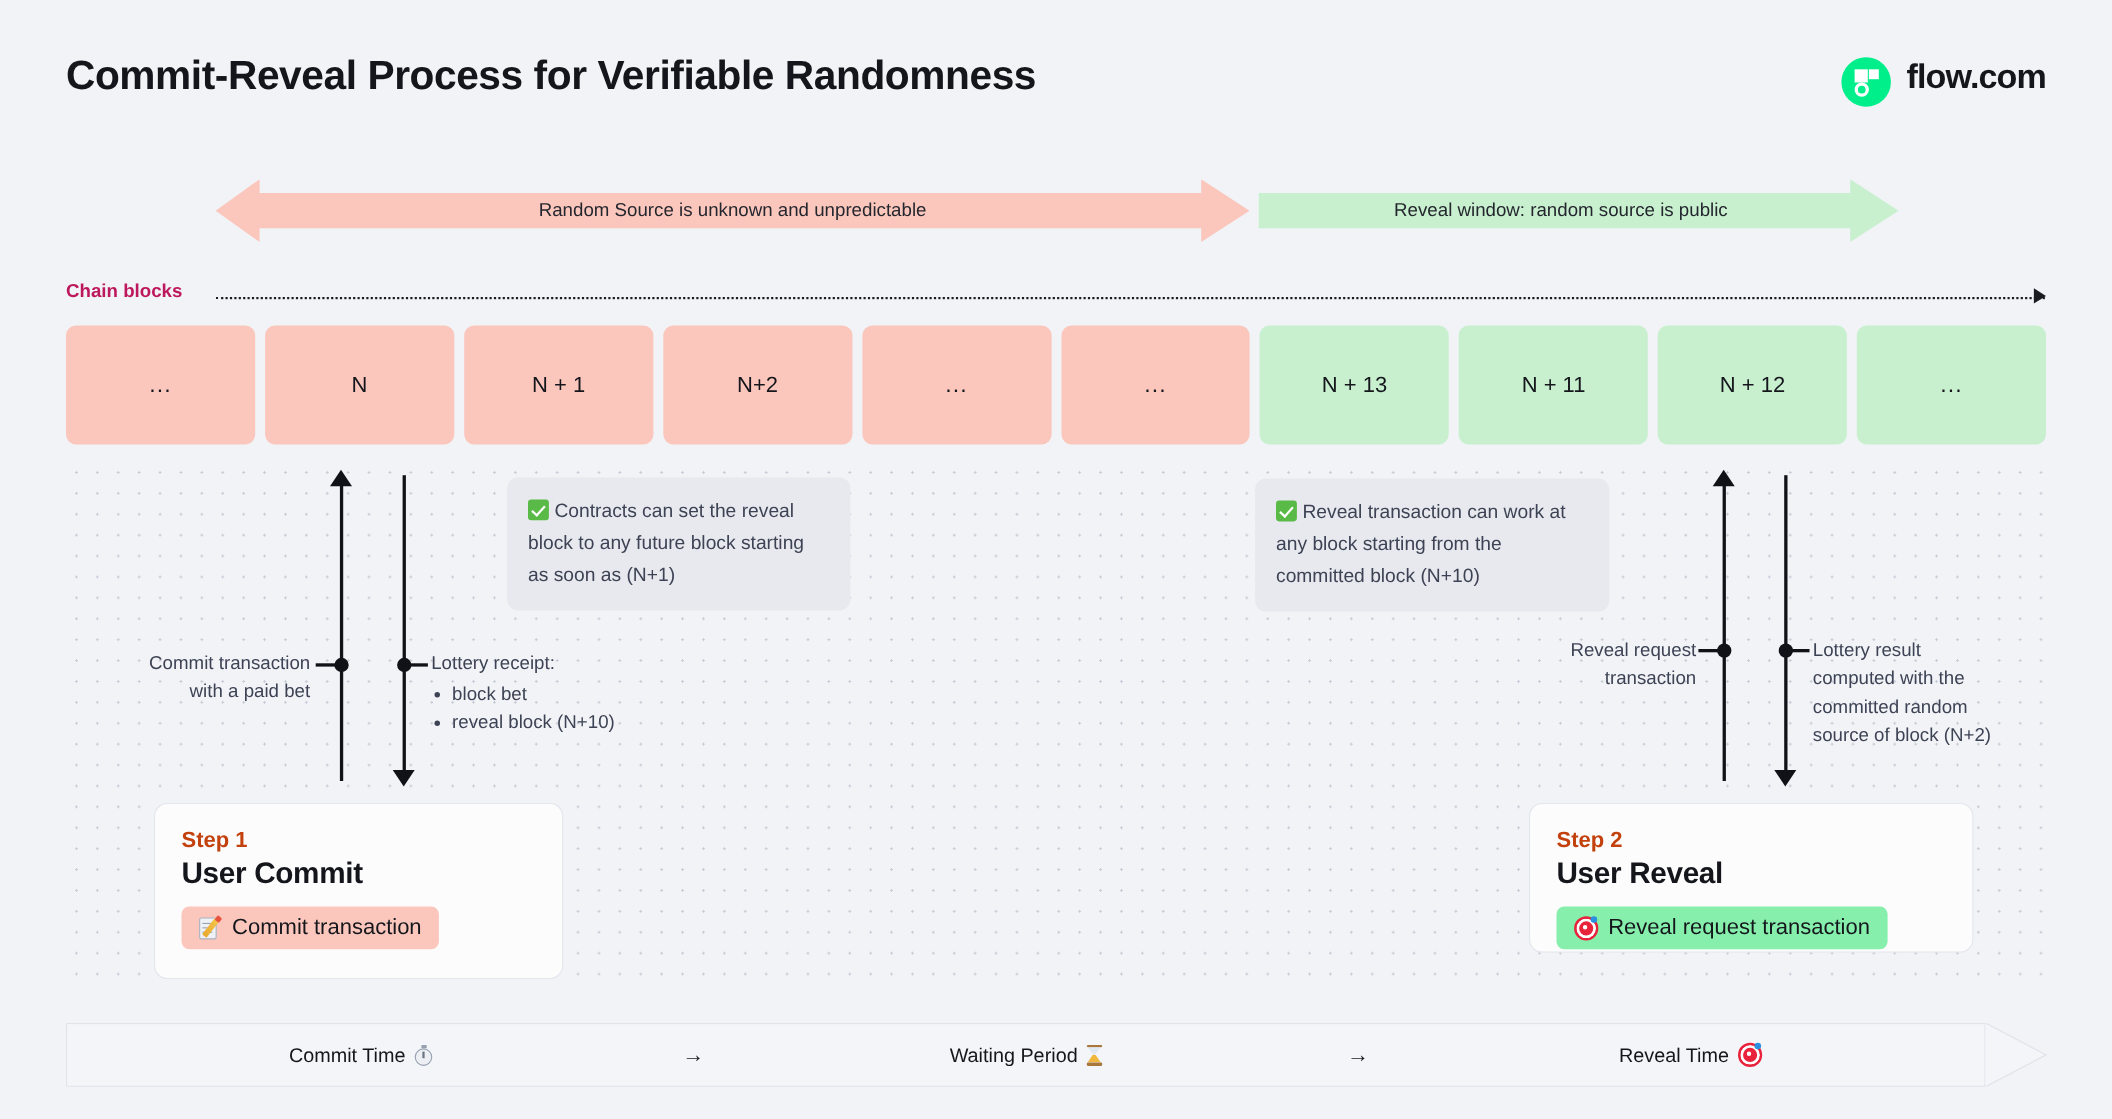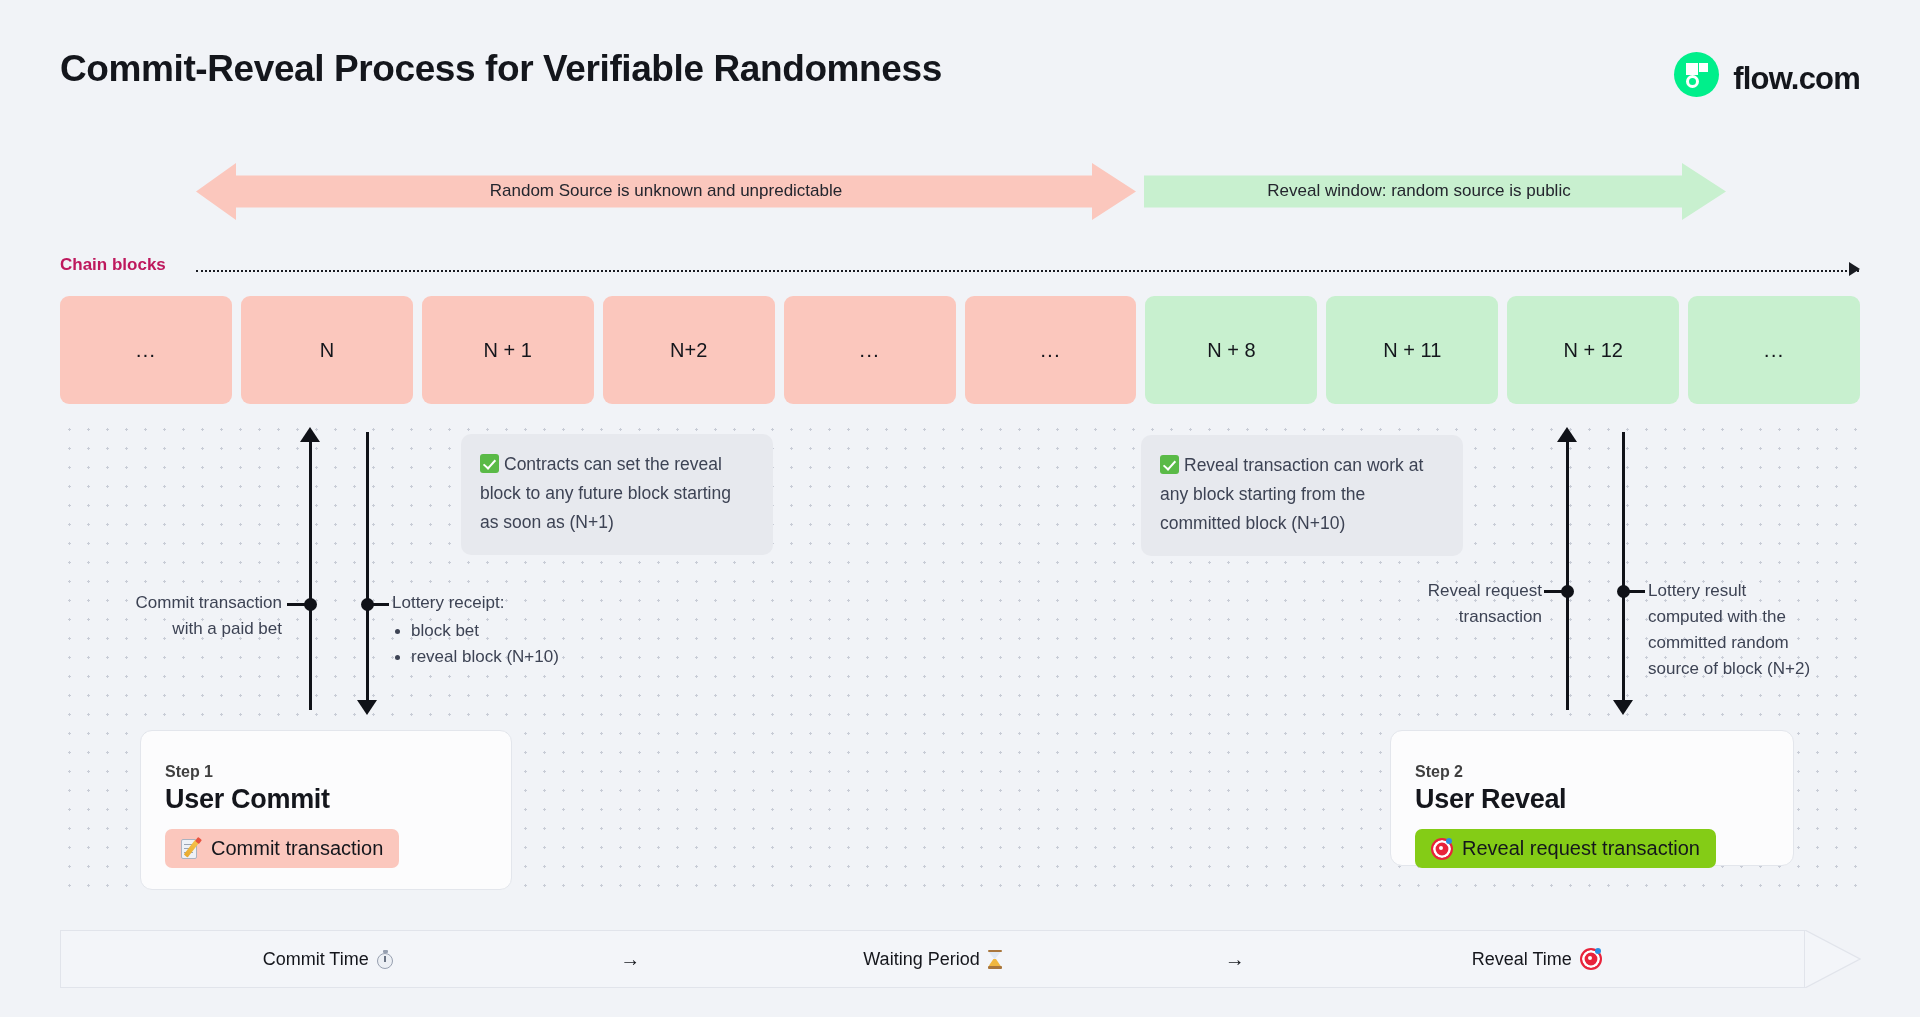--- a/index.html
+++ b/index.html
@@ -12,21 +12,21 @@
   .page { position: relative; width: 1920px; height: 1017px; background: #f1f3f7; }
 
   
   .title {
     position: absolute; left: 60px; top: 48px;
     font-size: 37px; font-weight: 700; color: #14161c;
     letter-spacing: -0.4px; white-space: nowrap;
   }
   .brand {
     position: absolute; right: 60px; top: 52px;
-    display: flex; align-items: flex-end; gap: 14px;
+    display: flex; align-items: flex-start; gap: 14px;
   }
   .brand-mark {
     width: 45px; height: 45px; border-radius: 50%;
     background: #00ef8b; position: relative; flex: none;
   }
   .brand-mark .g1 {
     position: absolute; left: 12px; top: 11px;
     width: 12px; height: 12px; background: #fff;
   }
   .brand-mark .g2 {
@@ -138,29 +138,29 @@
     content: ""; position: absolute; left: 5.5px; top: 2.5px;
     width: 5px; height: 10px; border: solid #fff;
     border-width: 0 2.6px 2.6px 0; transform: rotate(42deg);
   }
 
   
   .card {
     position: absolute; background: #fcfcfd; border: 1px solid #e3e6ec;
     border-radius: 12px; padding: 22px 24px 26px 24px;
   }
-  .card .step-kicker { font-size: 16px; font-weight: 700; color: #404040; margin-top: 10px; }
+  .card .step-kicker { font-size: 20px; font-weight: 700; color: #c2410c; }
   .card .step-title  { font-size: 27px; font-weight: 700; color: #14161c; margin-top: 3px; letter-spacing: -0.3px; }
   .card .pill {
     display: inline-flex; align-items: center; gap: 9px;
     margin-top: 14px; padding: 8px 16px; border-radius: 7px;
     font-size: 20px; color: #14161c; white-space: nowrap;
   }
   .pill.pink  { background: #fbc7bd; }
-  .pill.green { background: #84cc16; text-align: right; }
+  .pill.green { background: #86efac; text-align: right; }
 
   
   .ico-memo { position: relative; width: 21px; height: 22px; flex: none; }
   .ico-memo .sheet {
     position: absolute; left: 0; top: 1px; width: 16px; height: 20px;
     background: #eef1f6; border: 1.4px solid #aab2c0; border-radius: 2px;
   }
   .ico-memo .ln {
     position: absolute; left: 3px; width: 9px; height: 1.4px; background: #9aa3b2;
   }
@@ -265,21 +265,21 @@
   <div class="chain-dotline"></div>
   <div class="chain-dotarrow"></div>
 
   <div class="blocks">
     <div class="block pink dots">...</div>
     <div class="block pink">N</div>
     <div class="block pink">N + 1</div>
     <div class="block pink">N+2</div>
     <div class="block pink dots">...</div>
     <div class="block pink dots">...</div>
-    <div class="block green">N + 8</div>
+    <div class="block green">N + 13</div>
     <div class="block green">N + 11</div>
     <div class="block green">N + 12</div>
     <div class="block green dots">...</div>
   </div>
 
   <div class="dotgrid"></div>
 
   <div class="vhead-up" style="left:300px; top:427px;"></div>
   <div class="vline" style="left:309px; top:440px; height:270px;"></div>
   <div class="vdot" style="left:304px; top:598px;"></div>

